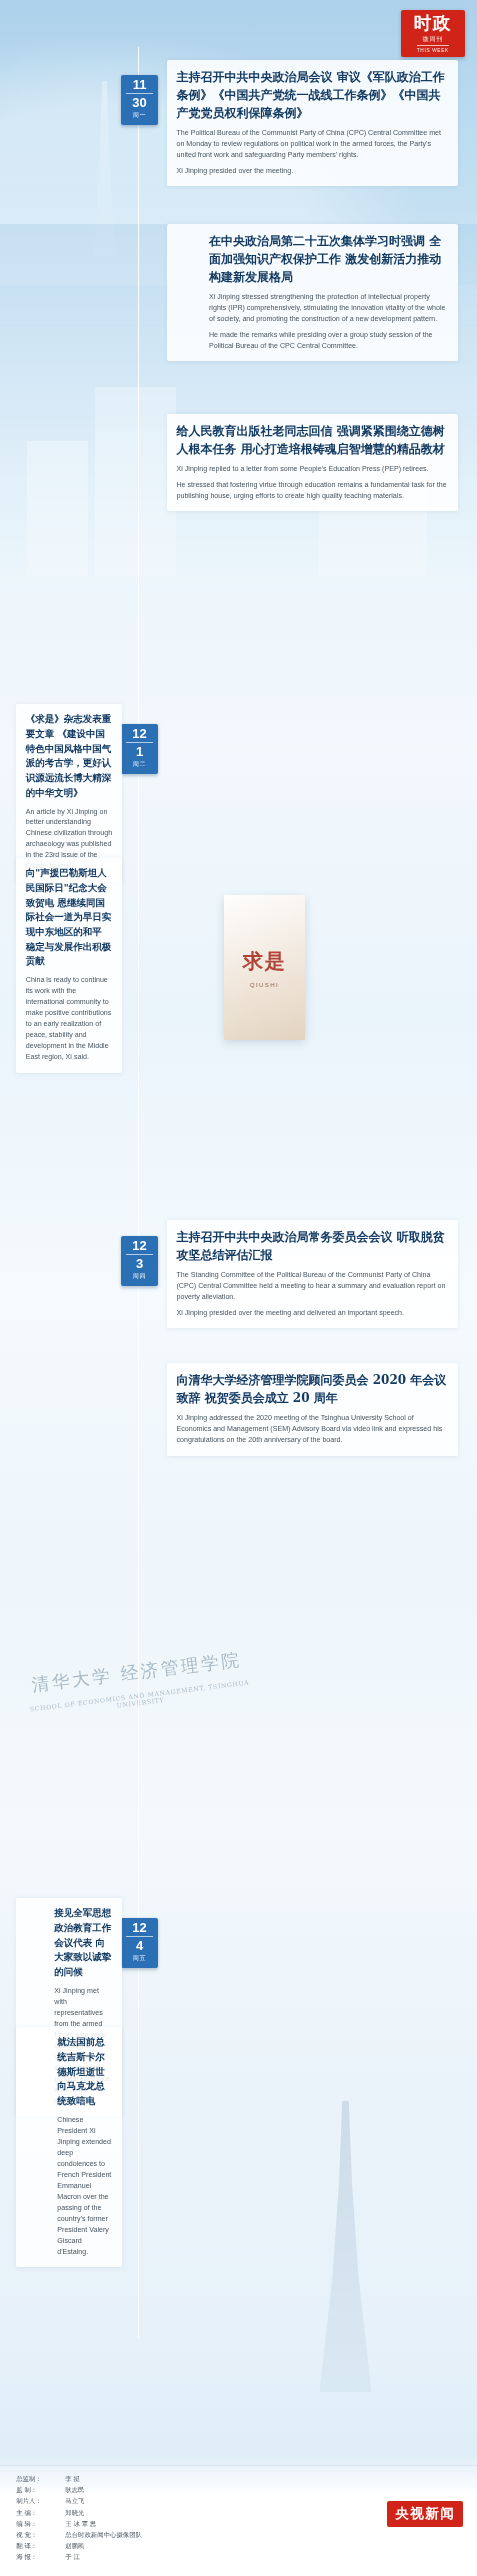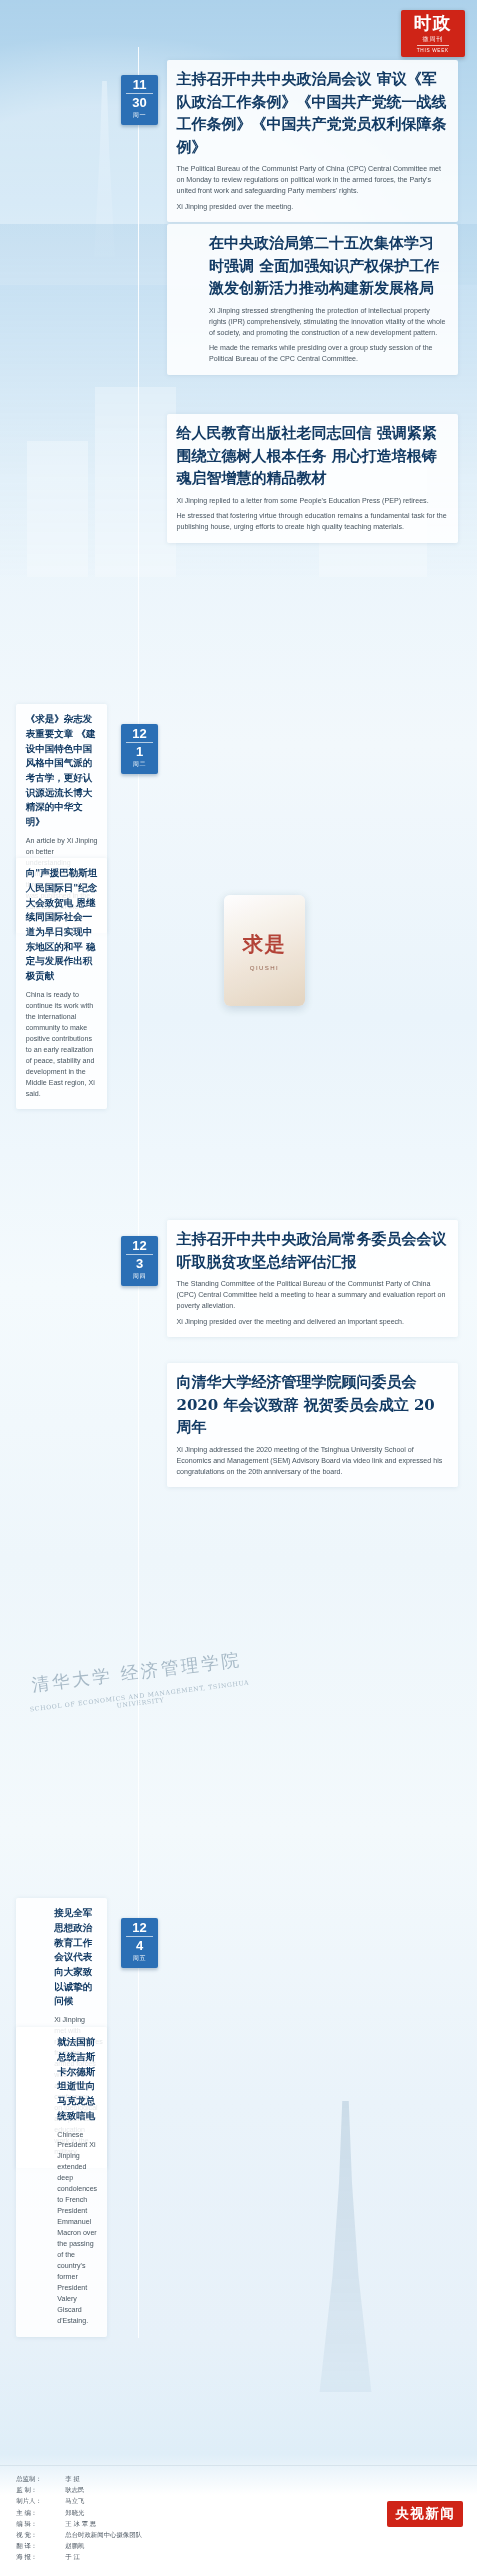--- a/index.html
+++ b/index.html
@@ -55,24 +55,24 @@
   .bld {
     position: absolute;
     bottom: 0;
     background: rgba(255,255,255,.45);
   }
   .bg-qiushi {
     position: absolute;
     left: 224px;
     top: 895px;
     width: 81px;
-    height: 111px;
+    height: 145px;
     background: linear-gradient(160deg, #ffffff, #f0e4d6 60%, #e2d2bd);
     box-shadow: 0 2.7px 9.5px rgba(60,90,120,.22);
-    border-radius: 6px;
+    border-radius: 0;
     opacity: .95;
     display: flex;
     flex-direction: column;
     align-items: center;
     justify-content: center;
     gap: 5.4px;
   }
   .bg-qiushi .q-cn {
     font-family: "DejaVu Serif", serif;
     font-size: 20.3px;
@@ -212,25 +212,25 @@
   
   .card {
     position: absolute;
     background: rgba(255,255,255,.86);
     border-radius: 2px;
     padding: 8.1px 9.5px 9.5px;
     box-sizing: border-box;
     box-shadow: 0 0.7px 4.1px rgba(80,120,150,.12);
   }
   .card.right { left: 167px; width: 291px; }
-  .card.left  { left: 16.3px;  width: 91px; }
+  .card.left  { left: 16.3px;  width: 106px; }
   .card h3 {
     margin: 0 0 6.1px;
     font-family: "DejaVu Serif", serif;
-    font-size: 15px;
+    font-size: 12px;
     line-height: 1.5;
     color: #123a63;
     font-weight: bold;
   }
   .card.left h3 { font-size: 9.5px; line-height: 1.55; }
   .card p {
     margin: 0 0 4.7px;
     font-size: 7.1px;
     line-height: 1.55;
     color: #46545f;

